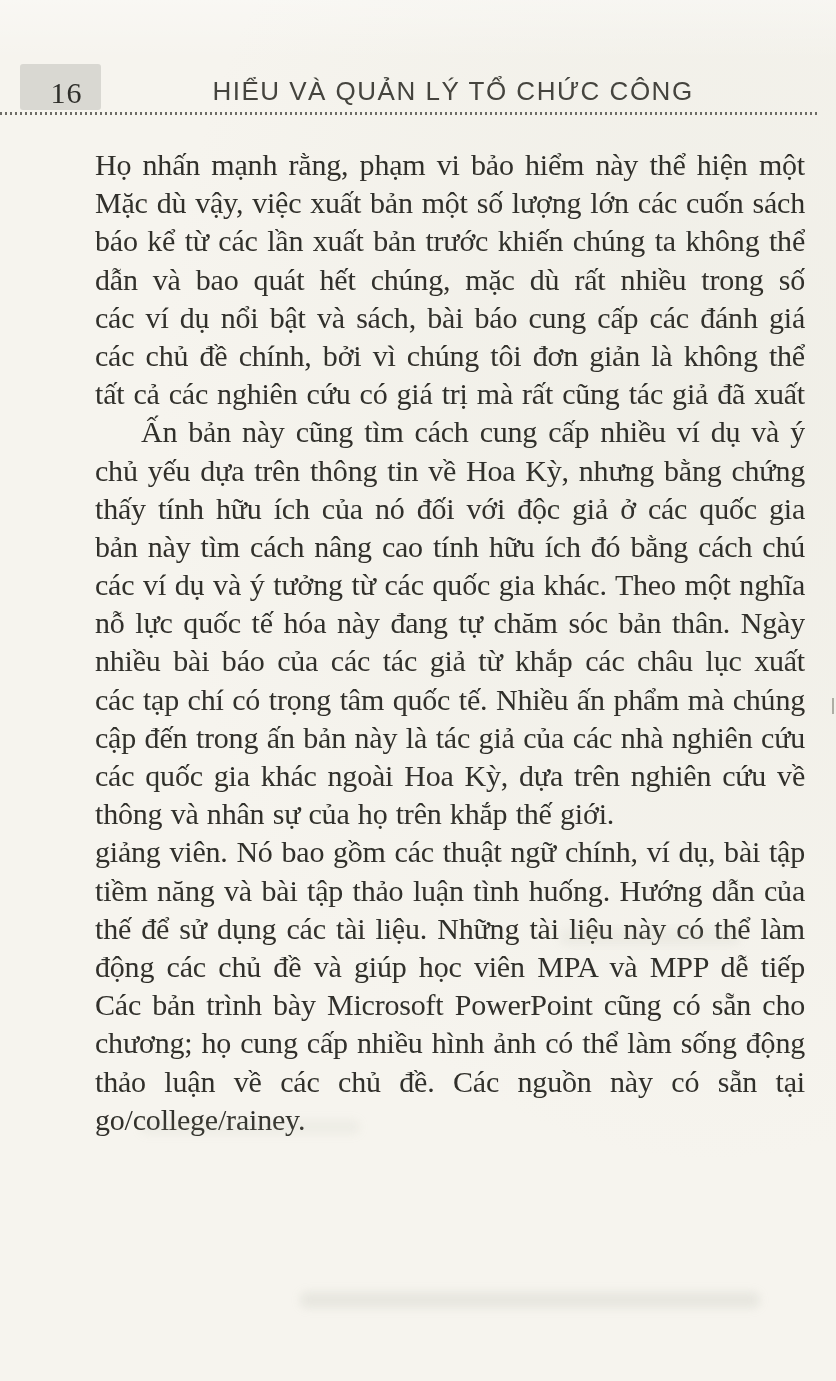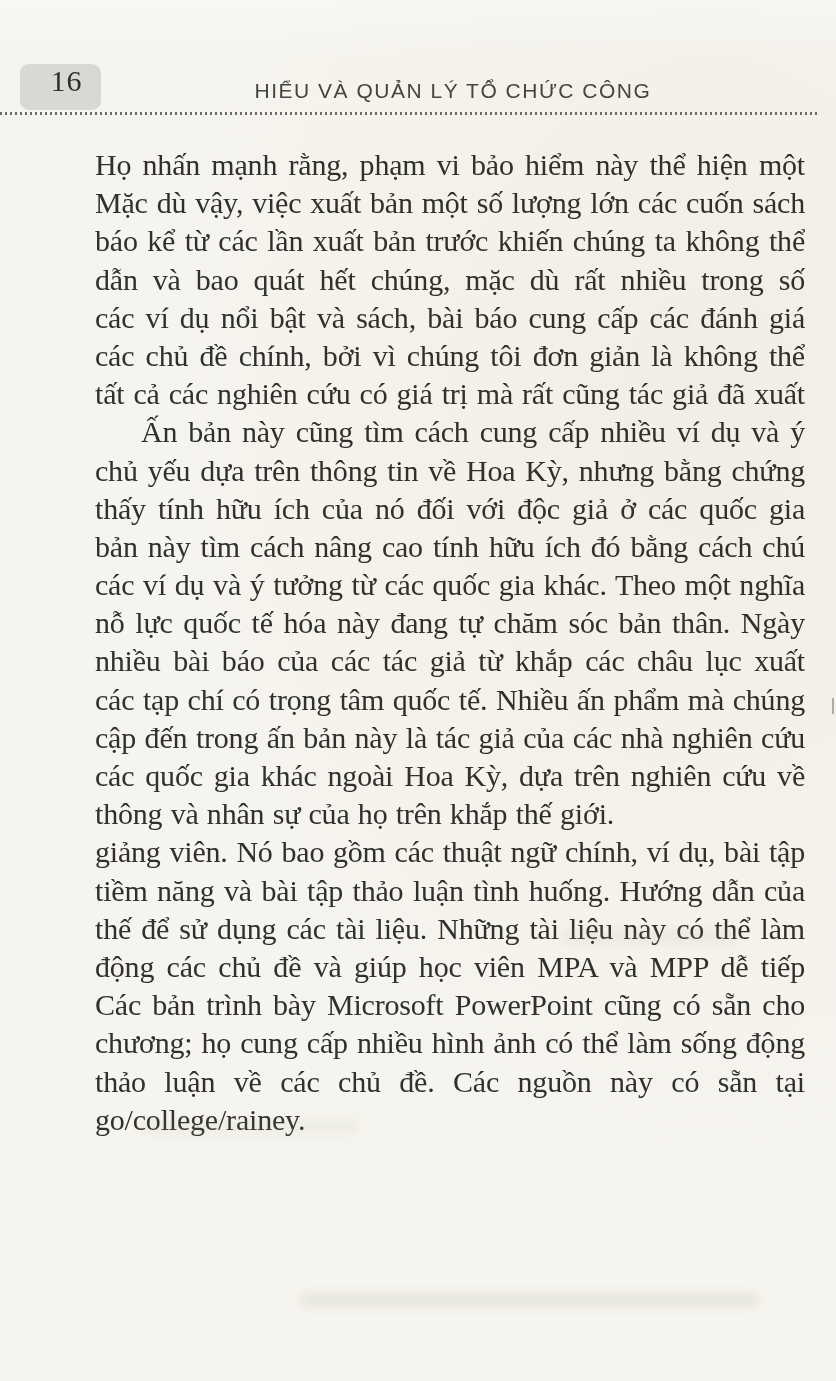--- a/index.html
+++ b/index.html
@@ -22,32 +22,32 @@
     background:var(--page-bg);
     background-image:linear-gradient(180deg, rgba(255,255,255,.35) 0, rgba(255,255,255,0) 60px),
                      radial-gradient(ellipse at 85% 30%, rgba(210,212,198,.18), rgba(210,212,198,0) 55%);
     overflow:hidden;
   }
   
   .pagenum-box{
     position:absolute;left:20px;top:64px;
     width:81px;height:46px;
     background:var(--page-number-box);
-    border-radius:9px;
-    display:flex;align-items:flex-start;justify-content:center;
+    border-radius:3px;
+    display:flex;align-items:flex-end;justify-content:center;
   }
   .pagenum-box span{
     font-size:30px;color:#2e2e2a;
     padding-left:12px;letter-spacing:1px;
   }
   .running-title{
     position:absolute;left:110px;right:40px;top:76px;height:30px;
     text-align:center;line-height:30px;
     font-family:"Liberation Sans","DejaVu Sans",sans-serif;
-    font-size:21px;letter-spacing:1.5px;
+    font-size:26px;letter-spacing:1.5px;
     color:var(--header-text);
     white-space:nowrap;
   }
   .dotted-rule{
     position:absolute;left:0;top:112px;
     width:818px;height:3px;
     background-image:repeating-linear-gradient(to right, var(--dotted-rule) 0 2px, transparent 2px 5px);
     opacity:.85;
   }
   

